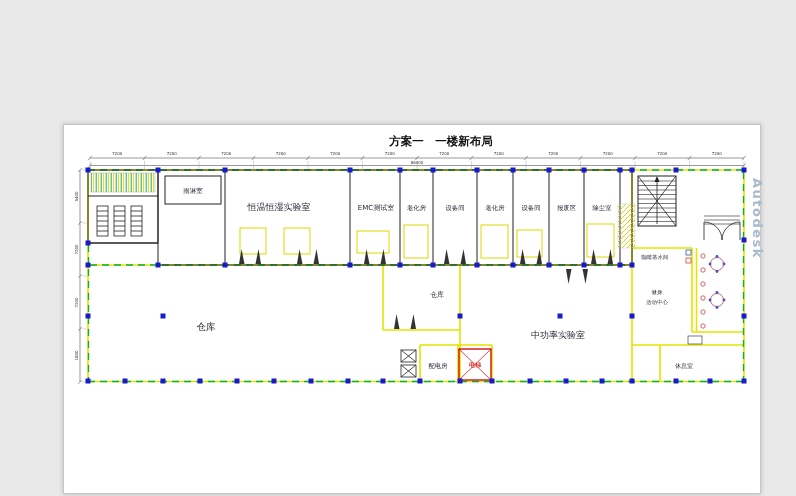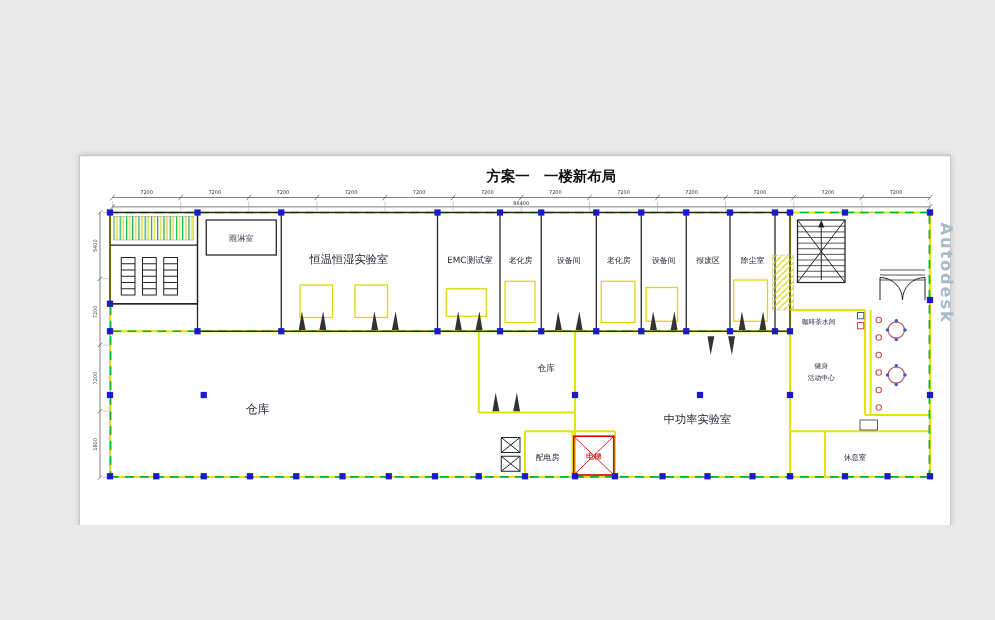--- a/index.html
+++ b/index.html
@@ -1,16 +1,16 @@
 <!DOCTYPE html>
 <html><head>
 <meta charset="utf-8">
 <style>
   html,body{margin:0;padding:0;background:#e9e9e9;}
-  .stage{position:relative;width:796px;height:420px;background:#e9e9e9;overflow:hidden;
+  .stage{position:relative;width:796px;height:496px;background:#e9e9e9;overflow:hidden;
          font-family:"DejaVu Sans",sans-serif;text-align:center;}
   .page{position:absolute;left:63px;top:124px;width:698px;height:370px;background:#ffffff;
         border:1px solid #c6c6c6;box-shadow:0 0 5px rgba(0,0,0,.2);box-sizing:border-box;}
   svg.plan{position:absolute;left:0;top:0;display:block;}
   svg text{font-family:"DejaVu Sans",sans-serif;}
   .lbl{fill:#1e1e30;}
   .dimtxt{fill:#333;font-size:4px;}
 </style>
 </head>
 <body>

